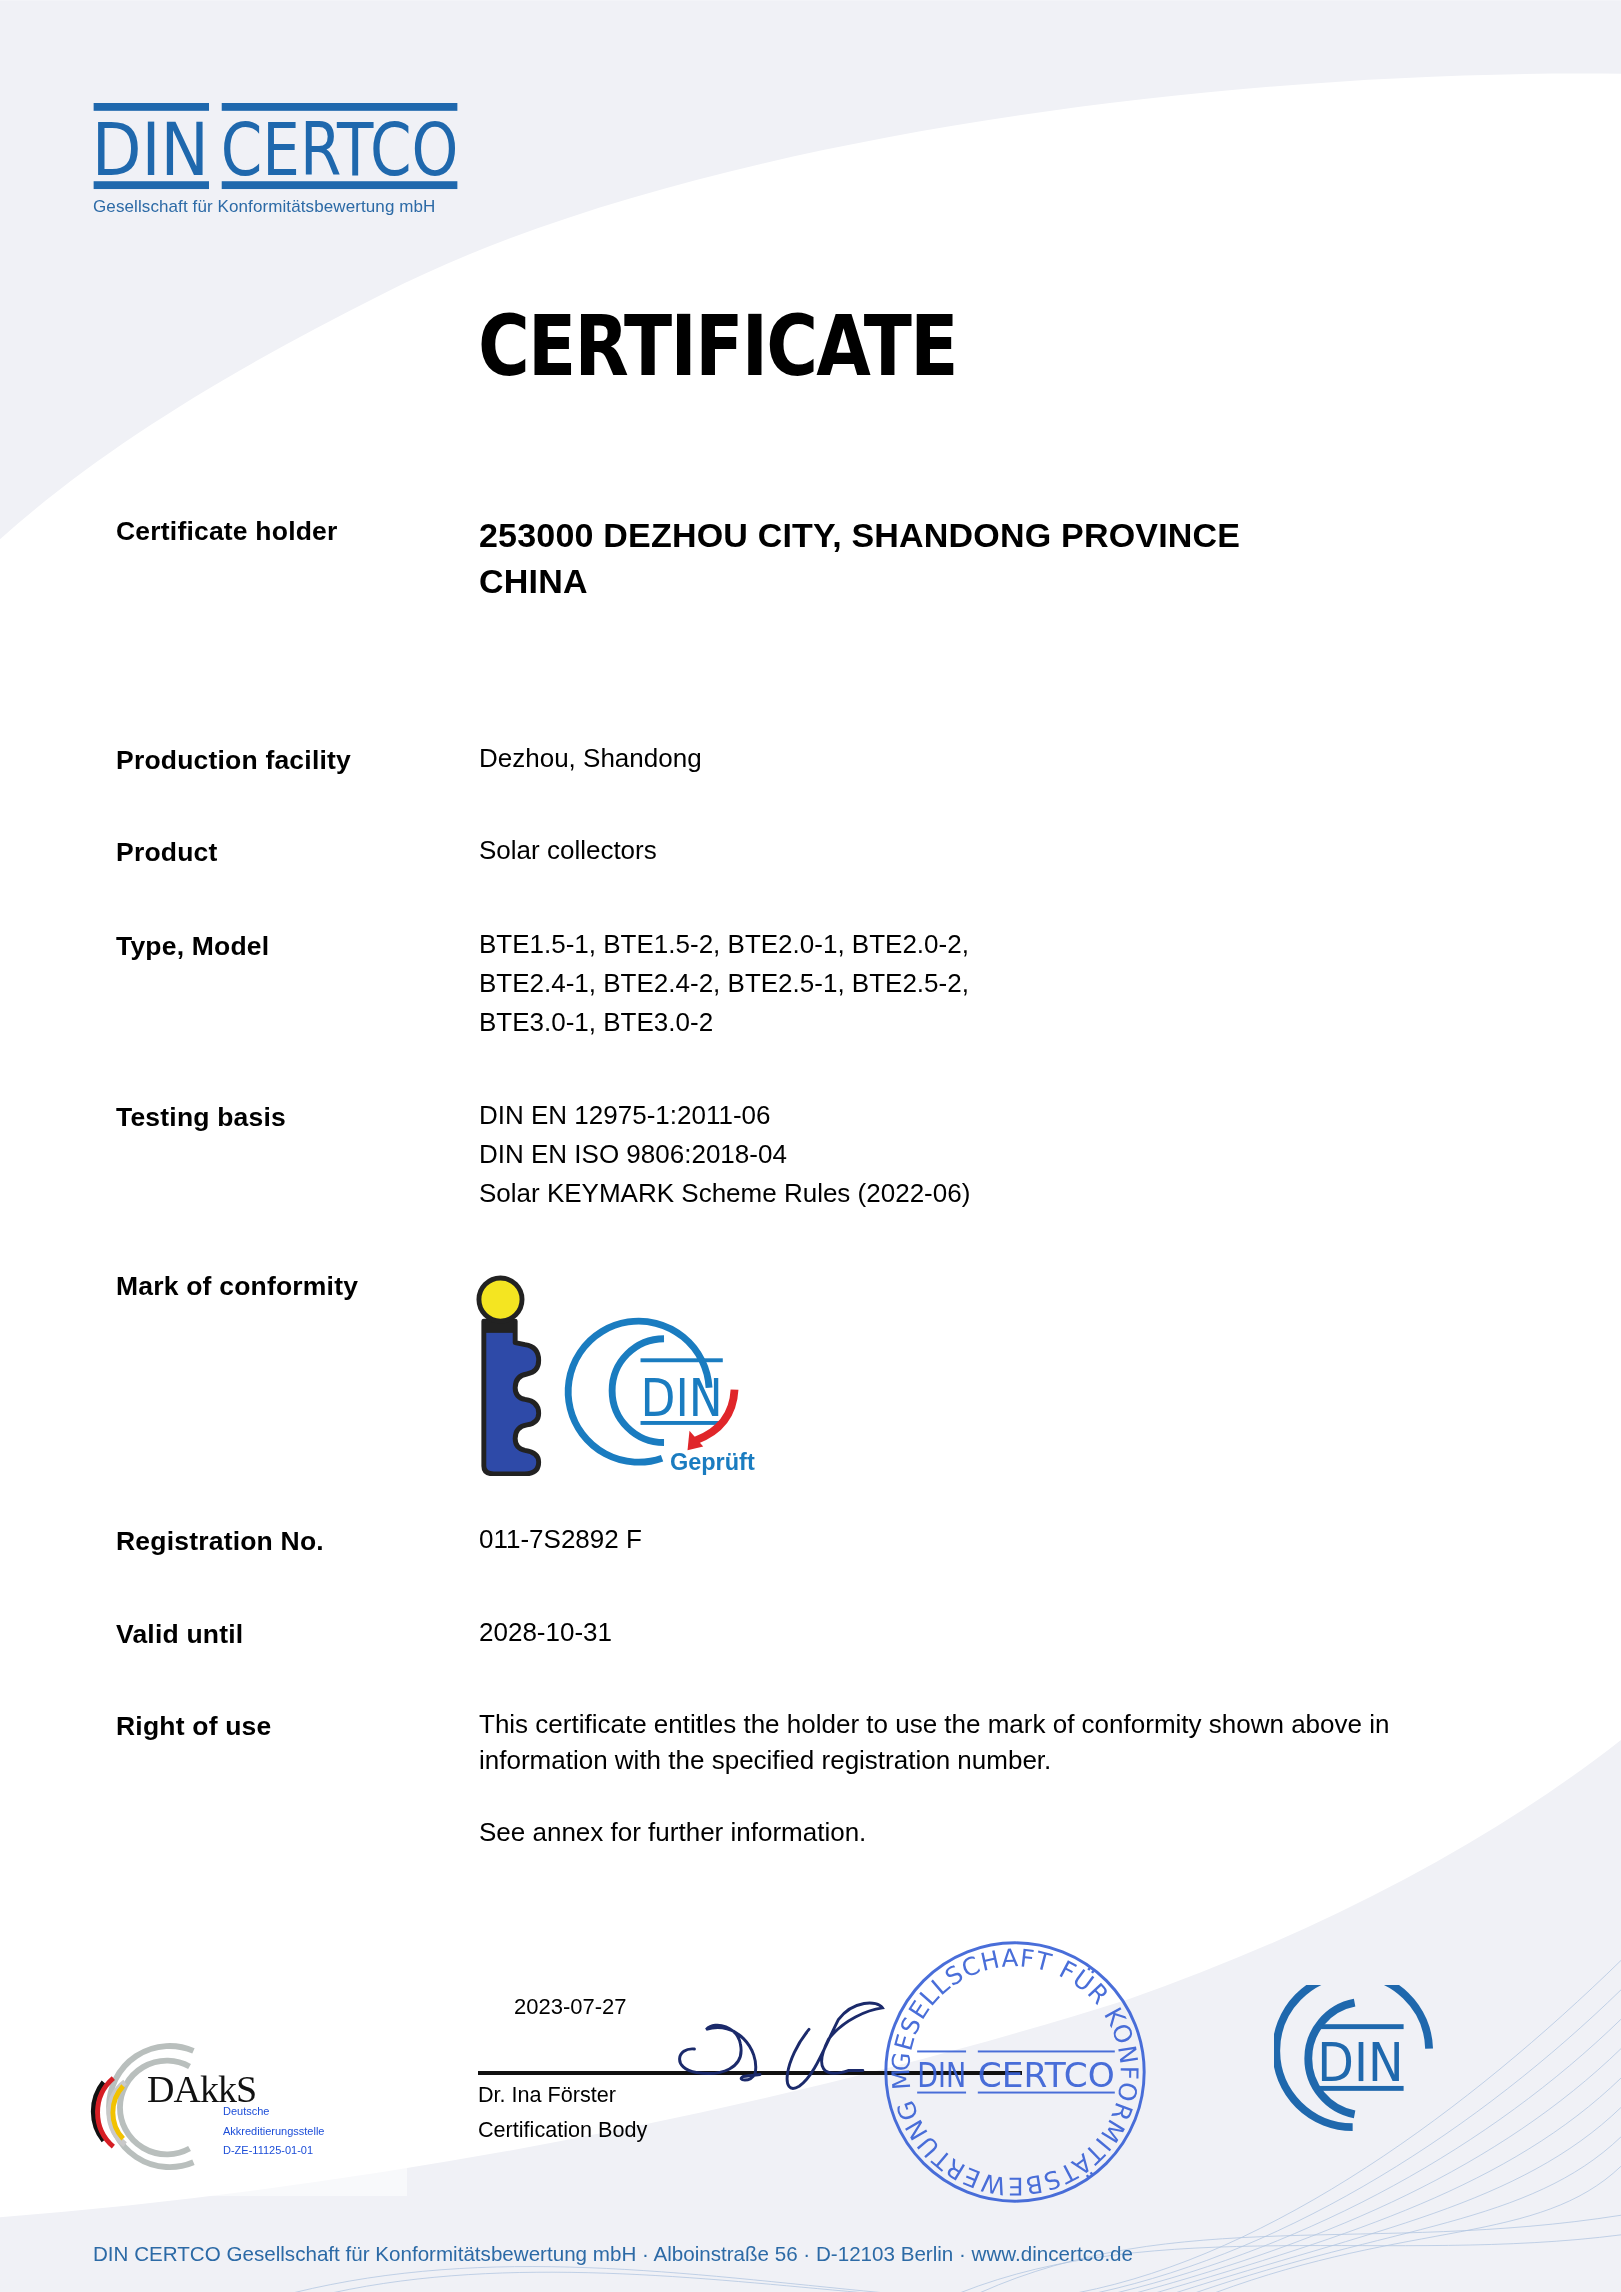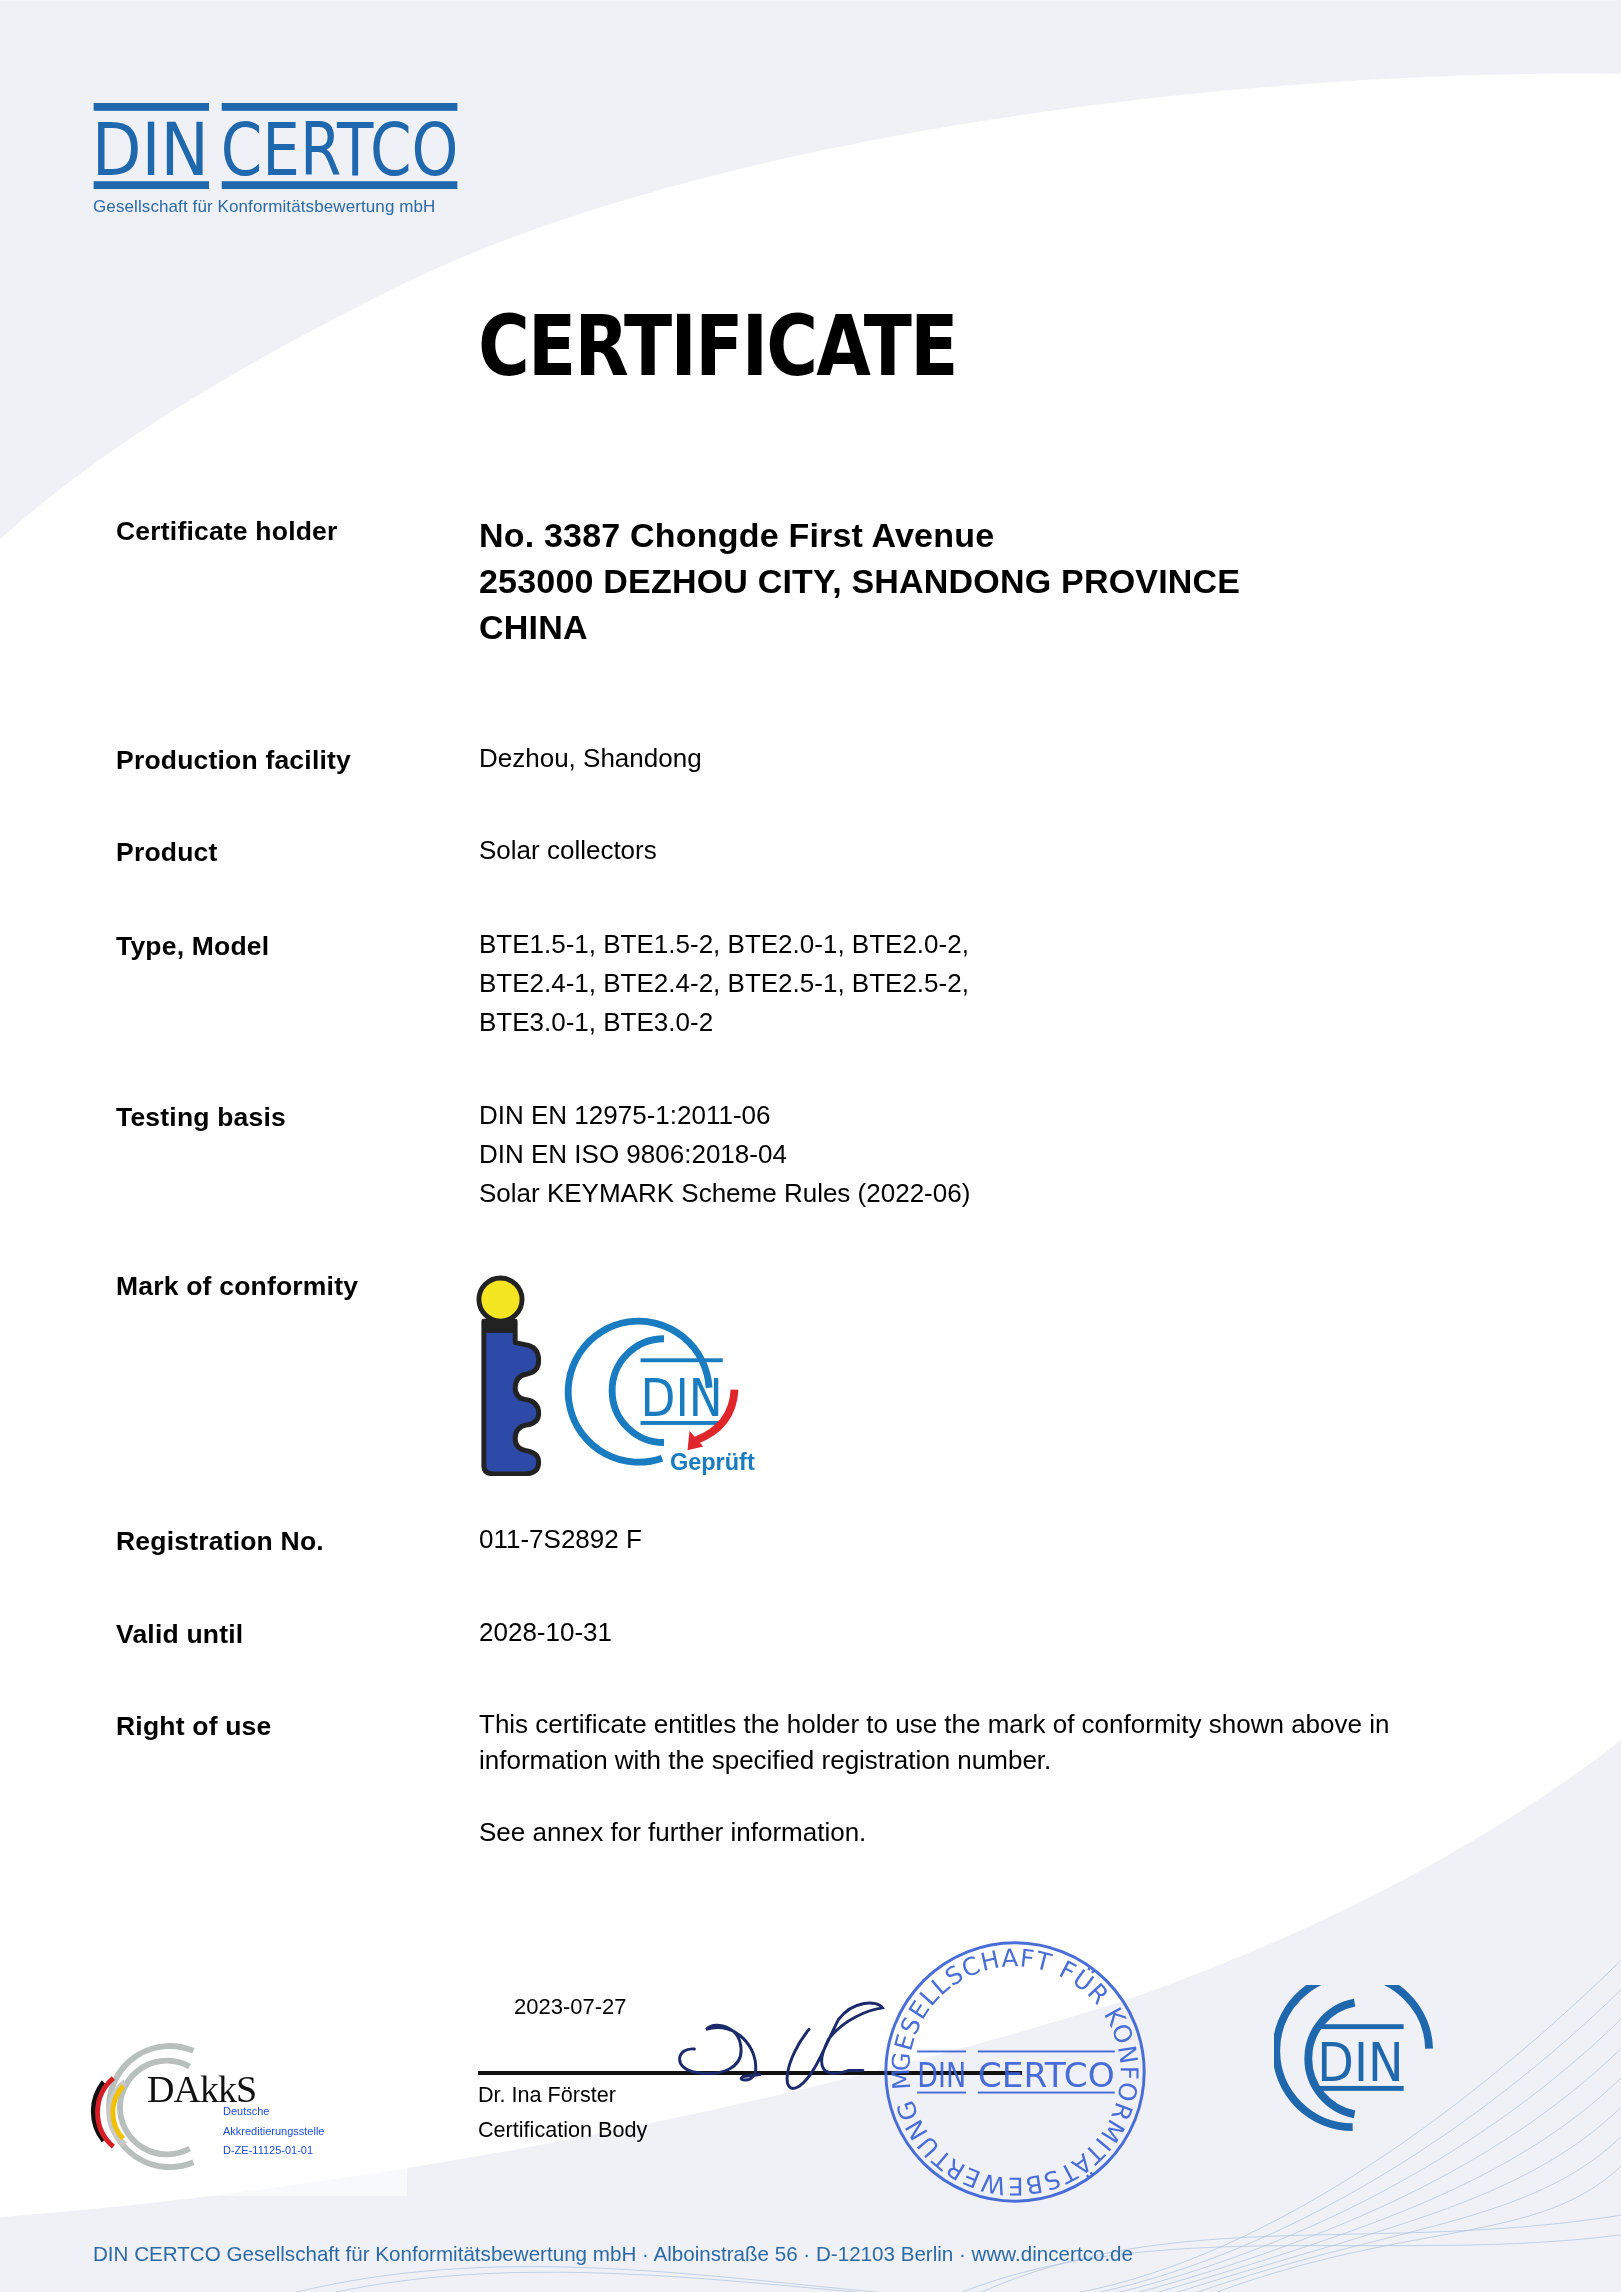--- a/index.html
+++ b/index.html
@@ -69,21 +69,20 @@
     <text x="-2" y="74" font-family="DejaVu Sans, sans-serif" font-size="74" fill="#1f68ad" textLength="120" lengthAdjust="spacingAndGlyphs">DIN</text>
     <text x="130" y="74" font-family="DejaVu Sans, sans-serif" font-size="74" fill="#1f68ad" textLength="243" lengthAdjust="spacingAndGlyphs">CERTCO</text>
   </svg>
   <div class="logo-sub">Gesellschaft für Konformitätsbewertung mbH</div>
 </div>
 
 <div class="abs title">CERTIFICATE</div>
 
 <div class="abs label" style="top:516px">Certificate holder</div>
 <div class="abs holder">
-  <div>No. 3387 Chongde First Avenue</div>
   <div>253000 DEZHOU CITY, SHANDONG PROVINCE</div>
   <div>CHINA</div>
 </div>
 
 <div class="abs label" style="top:745px">Production facility</div>
 <div class="abs value" style="top:739px">Dezhou, Shandong</div>
 
 <div class="abs label" style="top:837px">Product</div>
 <div class="abs value" style="top:831px">Solar collectors</div>
 

